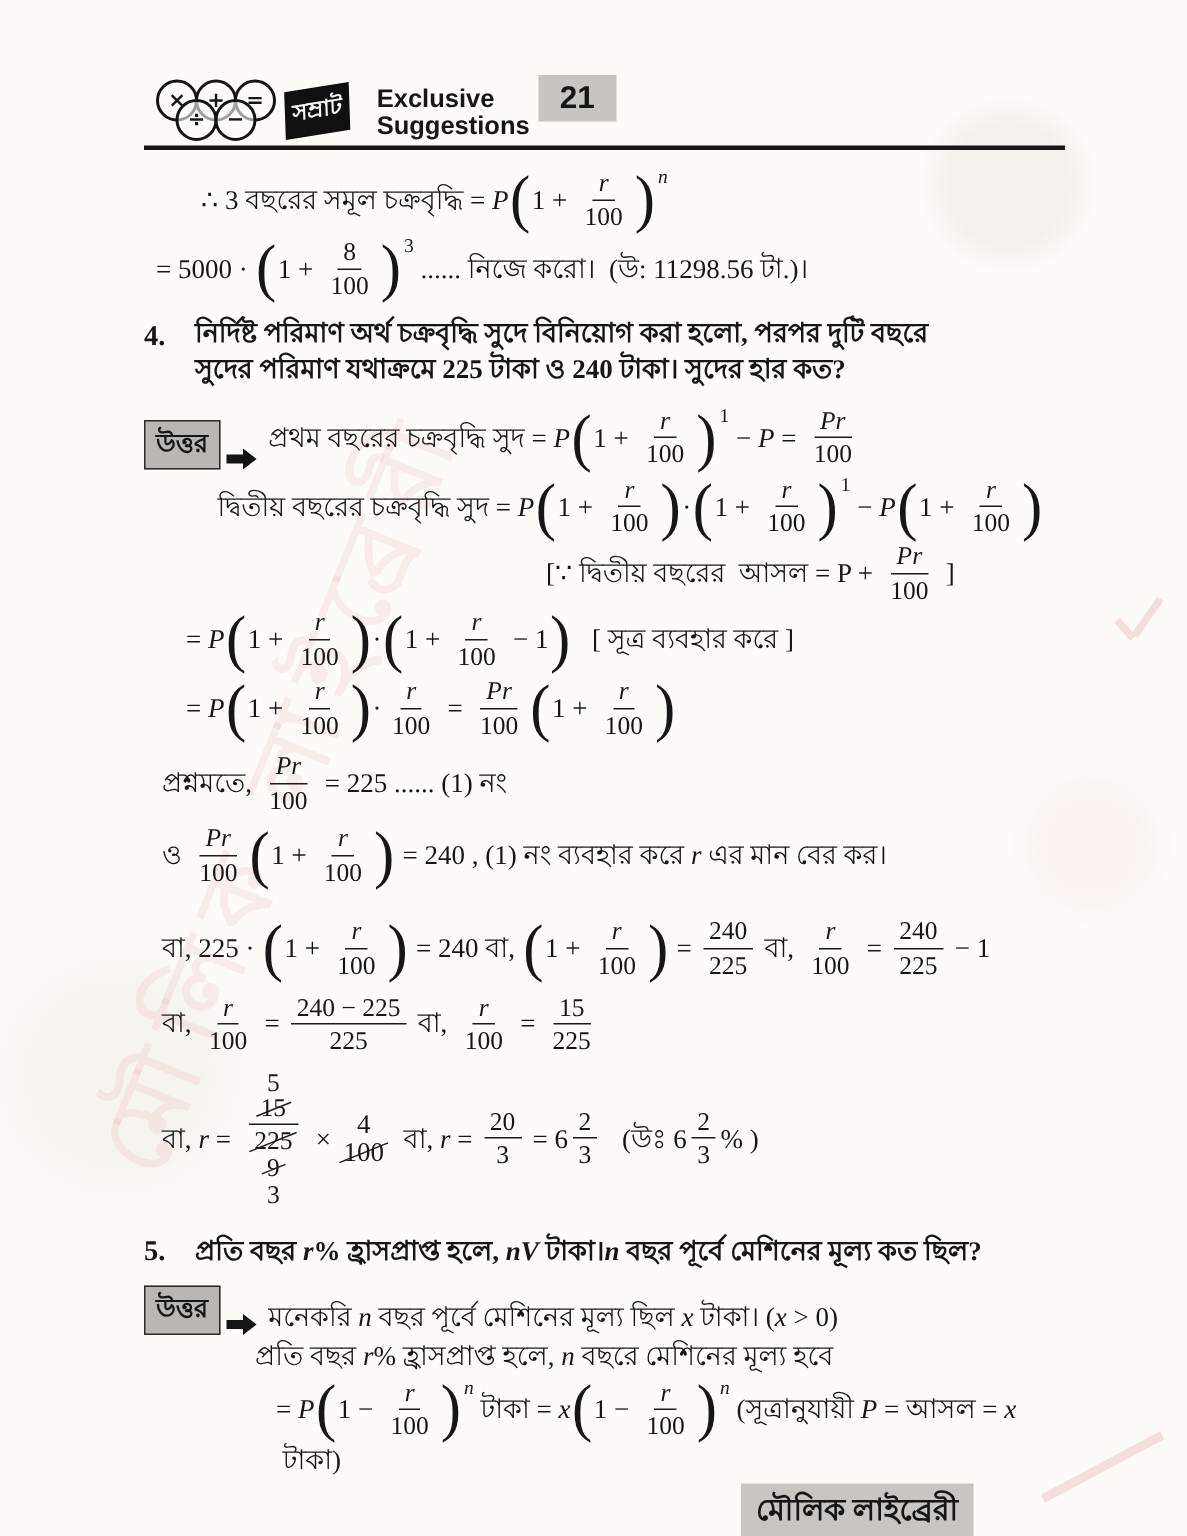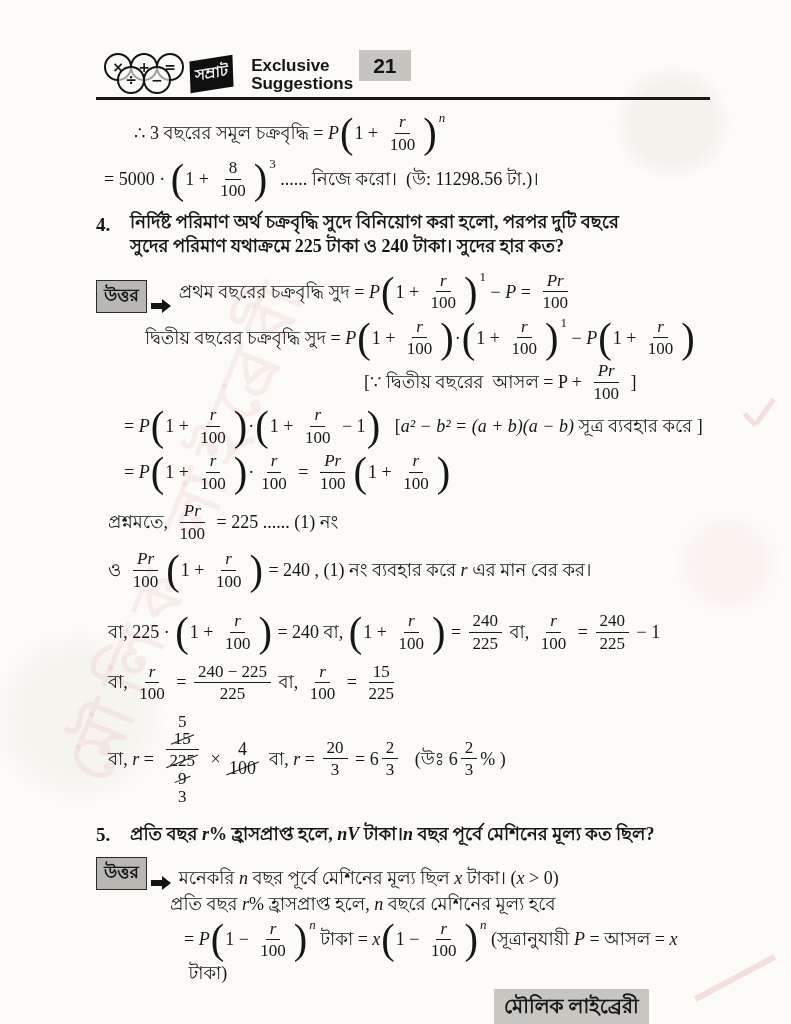--- a/index.html
+++ b/index.html
@@ -262,21 +262,20 @@
             <span class="tk">1 + </span>
             <span class="frac">
               <span class="num"><span class="tk mi">r</span></span>
               <span class="den"><span class="tk">100</span></span>
             </span>
             <span class="tk"> − 1</span>
           </span>
           <span class="pg">)</span>
         </span>
         <span class="tk">   [</span>
-        <span class="tk mi">a² − b² = (a + b)(a − b)</span>
         <span class="tk"> সূত্র ব্যবহার করে ]</span>
       </div>
     <div class="mline" data-line="ans4_4">
         <span class="tk">= </span>
         <span class="tk mi">P</span>
         <span class="par">
           <span class="pg">(</span>
           <span class="pcnt" style="display: inline-flex; align-items: center;">
             <span class="tk">1 + </span>
             <span class="frac">

